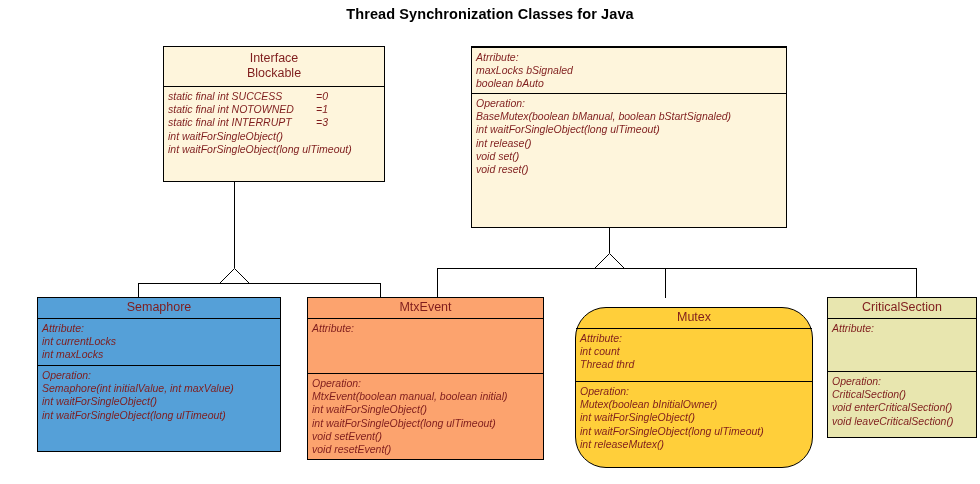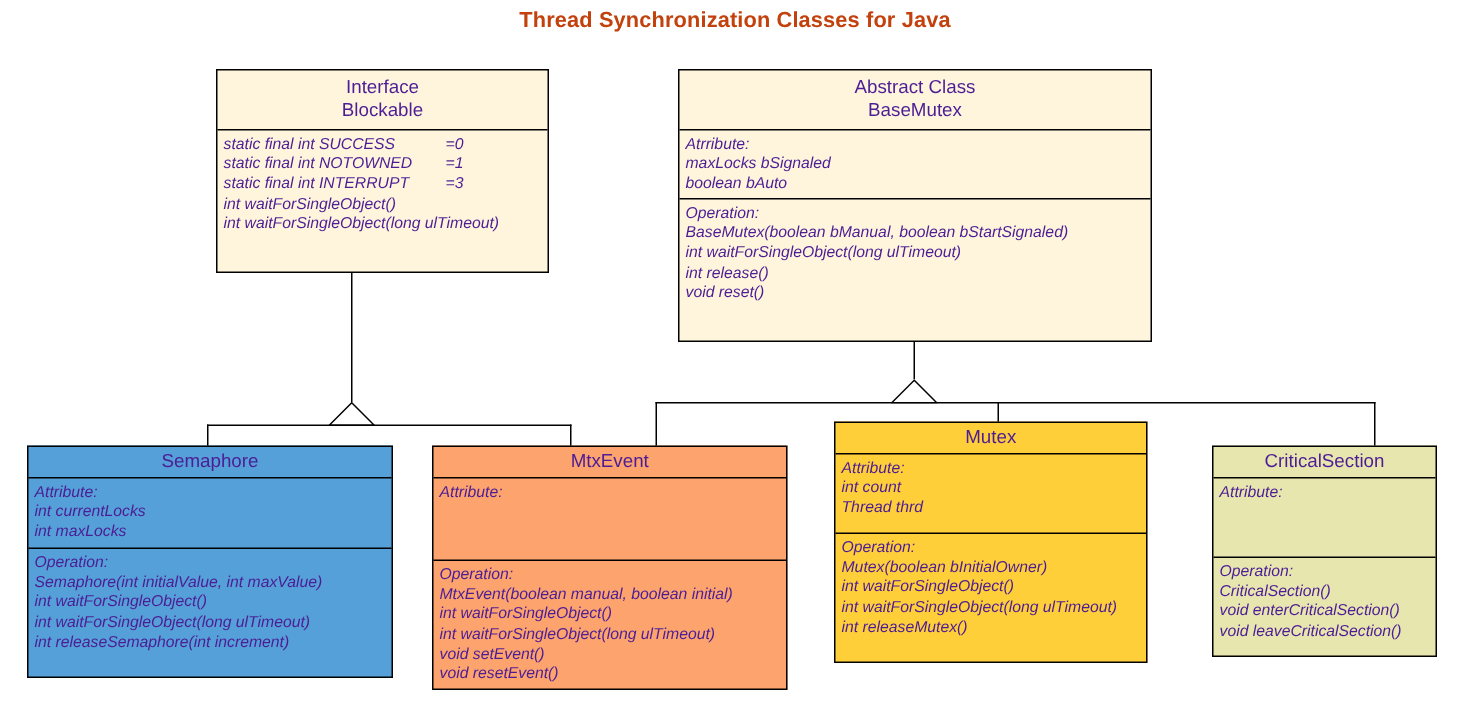--- a/index.html
+++ b/index.html
@@ -17,30 +17,31 @@
     overflow: hidden;
   }
   #diagram-title {
     position: absolute;
     left: 0;
     top: 6px;
     width: 980px;
     text-align: center;
     font-size: 14.5px;
     font-weight: bold;
-    color: #c2410c;
+    color: #000000;
     letter-spacing: 0.1px;
   }
 
   
   .uml-class {
     position: absolute;
     border: 1px solid #000000;
     box-sizing: border-box;
-    color: #4c1d95;
+    color: #7f1d1d;
+    margin-left: 19px;
   }
   .uml-header {
     text-align: center;
     font-size: 12.5px;
     line-height: 15px;
     padding: 4px 4px 5px 4px;
     box-sizing: border-box;
   }
   .uml-header .stereo {
     display: block;
@@ -122,74 +123,70 @@
     <div class="uml-compartment" style="height:91px;">
       <span class="row"><span class="const-name">static final int SUCCESS</span><span class="val">=0</span></span>
       <span class="row"><span class="const-name">static final int NOTOWNED</span><span class="val">=1</span></span>
       <span class="row"><span class="const-name">static final int INTERRUPT</span><span class="val">=3</span></span>
       <span class="row">int waitForSingleObject()</span>
       <span class="row">int waitForSingleObject(long ulTimeout)</span>
     </div>
   </div>
 
   <div class="uml-class c-cream" style="left:452px; top:46px; width:316px; height:182px;">
-    <div class="uml-header">
-      <span class="stereo">Abstract Class</span>
-      <span class="cname">BaseMutex</span>
-    </div>
     <div class="uml-compartment" style="height:46px;">
       <span class="row">Atrribute:</span>
       <span class="row">maxLocks bSignaled</span>
       <span class="row">boolean bAuto</span>
     </div>
     <div class="uml-compartment" style="height:91px;">
       <span class="row">Operation:</span>
       <span class="row">BaseMutex(boolean bManual, boolean bStartSignaled)</span>
       <span class="row">int waitForSingleObject(long ulTimeout)</span>
       <span class="row">int release()</span>
+      <span class="row">void set()</span>
       <span class="row">void reset()</span>
     </div>
   </div>
 
   <div class="uml-class c-blue" style="left:18px; top:297px; width:244px; height:155px;">
     <div class="uml-header" style="padding-top:2px; padding-bottom:3px;">
       <span class="cname">Semaphore</span>
     </div>
     <div class="uml-compartment" style="height:47px;">
       <span class="row">Attribute:</span>
       <span class="row">int currentLocks</span>
       <span class="row">int maxLocks</span>
     </div>
     <div class="uml-compartment" style="height:87px;">
       <span class="row">Operation:</span>
       <span class="row">Semaphore(int initialValue, int maxValue)</span>
       <span class="row">int waitForSingleObject()</span>
       <span class="row">int waitForSingleObject(long ulTimeout)</span>
-      <span class="row">int releaseSemaphore(int increment)</span>
     </div>
   </div>
 
   <div class="uml-class c-orange" style="left:288px; top:297px; width:237px; height:163px;">
     <div class="uml-header" style="padding-top:2px; padding-bottom:3px;">
       <span class="cname">MtxEvent</span>
     </div>
     <div class="uml-compartment" style="height:55px;">
       <span class="row">Attribute:</span>
     </div>
     <div class="uml-compartment" style="height:87px;">
       <span class="row">Operation:</span>
       <span class="row">MtxEvent(boolean manual, boolean initial)</span>
       <span class="row">int waitForSingleObject()</span>
       <span class="row">int waitForSingleObject(long ulTimeout)</span>
       <span class="row">void setEvent()</span>
       <span class="row">void resetEvent()</span>
     </div>
   </div>
 
-  <div class="uml-class c-yellow" style="left:556px; top:281px; width:209px; height:161px;">
+  <div class="uml-class c-yellow" style="left:556px; top:307px; width:238px; height:161px;border-radius:31px;">
     <div class="uml-header" style="padding-top:2px; padding-bottom:3px;">
       <span class="cname">Mutex</span>
     </div>
     <div class="uml-compartment" style="height:53px;">
       <span class="row">Attribute:</span>
       <span class="row">int count</span>
       <span class="row">Thread thrd</span>
     </div>
     <div class="uml-compartment" style="height:87px;">
       <span class="row">Operation:</span>

